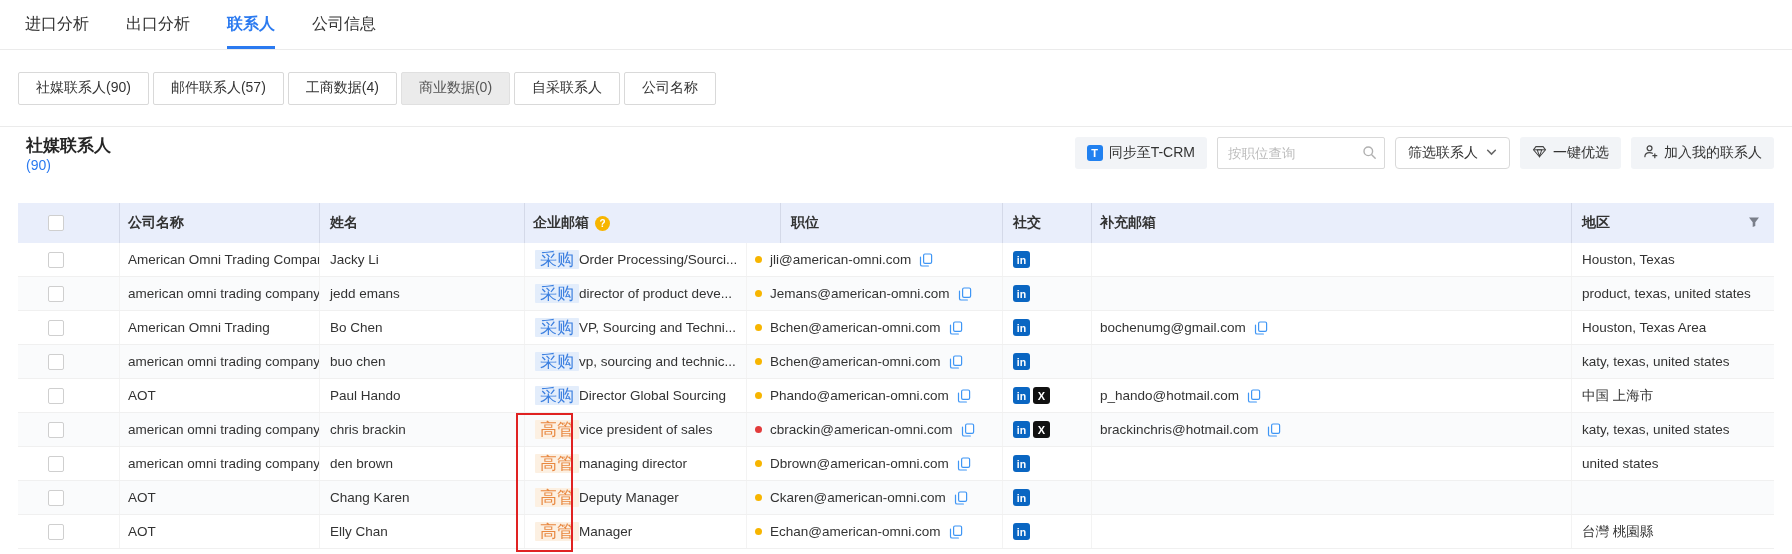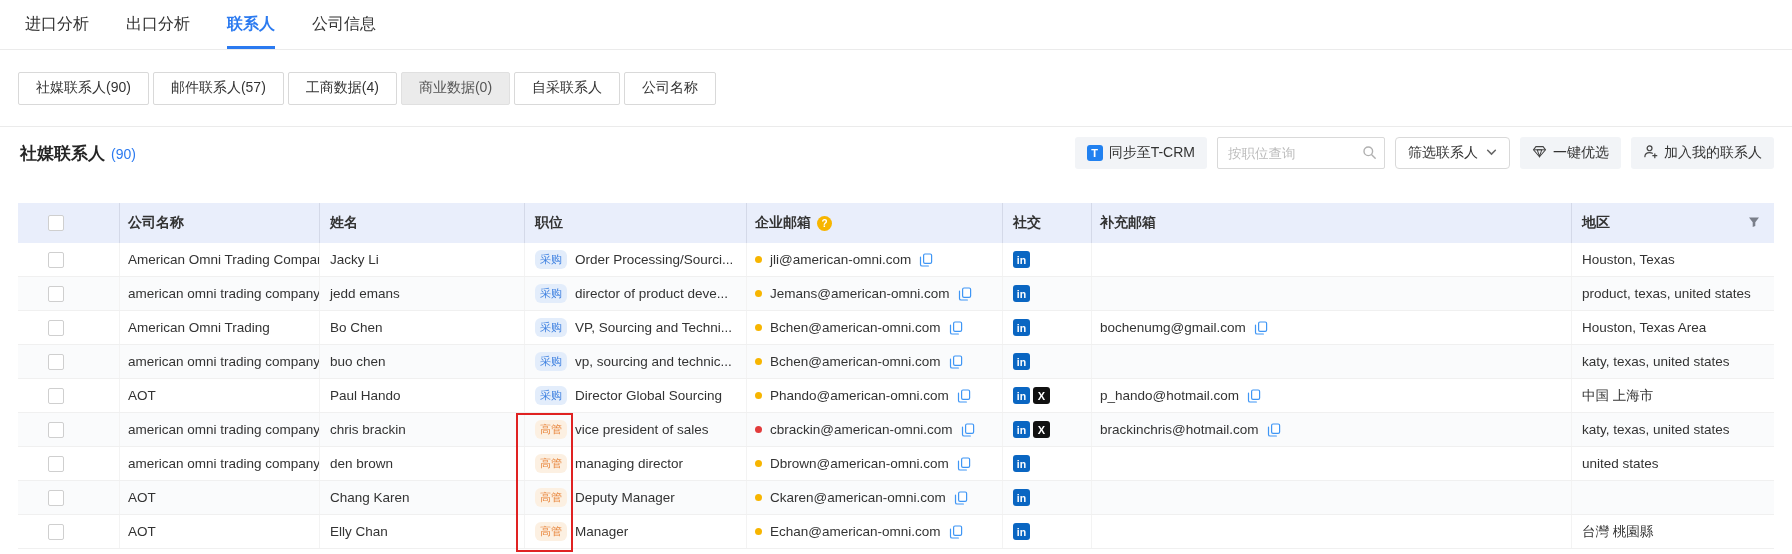--- a/index.html
+++ b/index.html
@@ -13,21 +13,21 @@
   .tab.active { color:#2b7af0; font-weight:bold; border-bottom-color:#2b7af0; }
 
   
   .filterbar { height:77px; display:flex; align-items:center; padding-left:18px; gap:4px; border-bottom:1px solid #ebebeb; }
   .fbtn { height:33px; padding:0 17px; display:flex; align-items:center; font-size:14px; color:#333;
           background:#fff; border:1px solid #d9d9d9; border-radius:2px; cursor:pointer; white-space:nowrap; }
   .fbtn.disabled { background:#ebebeb; border-color:#e0e0e0; color:#555; }
 
   
   .section-row { height:52px; display:flex; align-items:center; justify-content:space-between; padding:0 18px 0 20px; }
-  .sec-title { display:flex; align-items:baseline; }
+  .sec-title { display:flex; align-items:baseline;flex-direction:column; }
   .sec-title .t { font-size:17px; font-weight:bold; color:#262626; }
   .sec-title .c { font-size:14px; color:#2b7af0; margin-left:6px; }
   .controls { display:flex; align-items:center; gap:10px; }
   .gbtn { height:32px; display:flex; align-items:center; gap:6px; padding:0 12px; background:#f2f4f7;
           border:none; border-radius:3px; font-size:14px; color:#333; cursor:pointer; white-space:nowrap; }
   .obtn { height:32px; display:flex; align-items:center; gap:8px; padding:0 12px; background:#fff;
           border:1px solid #d9d9d9; border-radius:4px; font-size:14px; color:#333; cursor:pointer; white-space:nowrap; }
   .searchbox { position:relative; width:168px; height:32px; }
   .searchbox input { width:100%; height:100%; border:1px solid #d9d9d9; border-radius:2px; padding:0 30px 0 10px;
                      font-size:13.5px; color:#333; outline:none; font-family:inherit; }
@@ -50,21 +50,21 @@
   .c-name   { width:205px; }
   .c-pos    { width:222px; }
   .c-email  { width:256px; padding-left:8px; }
   .c-social { width:89px;  }
   .c-supp   { width:480px; padding-left:8px; }
   .c-region { width:202px; }
   .c-region.hd { justify-content:space-between; padding-right:14px; }
 
   .checkbox { width:16px; height:16px; background:#fff; border:1px solid #cfcfcf; border-radius:2px; cursor:pointer; }
 
-  .tag { display:inline-block; font-size:11px; line-height:19px; padding:0 5px; border-radius:6px; margin-right:8px; flex:none; }
+  .tag { display:inline-block; font-size:17px; line-height:19px; padding:0 5px; border-radius:1px; flex:none; }
   .tag-blue   { color:#3b7fe0; background:#e3edfb; }
   .tag-orange { color:#e8873e; background:#fcf0e2; }
 
   .dot { width:7px; height:7px; border-radius:50%; margin-right:8px; flex:none; }
   .dot-orange { background:#f7b500; }
   .dot-red    { background:#e23b3b; }
 
   .copy { margin-left:8px; flex:none; cursor:pointer; display:inline-flex; }
 
   .sns { display:flex; gap:3px; }
@@ -154,25 +154,25 @@
     </div>
   </div>
 
   <div class="table">
     <div class="tr thead">
       <div class="td c-check">
           <span class="checkbox"></span>
         </div>
       <div class="td c-company">公司名称</div>
       <div class="td c-name">姓名</div>
-      <div class="td c-pos">职位</div>
       <div class="td c-email">
         <span>企业邮箱</span>
         <span class="help">?</span>
       </div>
+      <div class="td c-pos">职位</div>
       <div class="td c-social">社交</div>
       <div class="td c-supp">补充邮箱</div>
       <div class="td c-region hd">
         <span>地区</span>
         <span>
           <svg width="12" height="12" viewBox="0 0 12 12">
               <path d="M1 1.5h10L7.3 6.3v3.6L4.7 11V6.3z" fill="#7a7f8a"></path>
             </svg>
         </span>
       </div>

